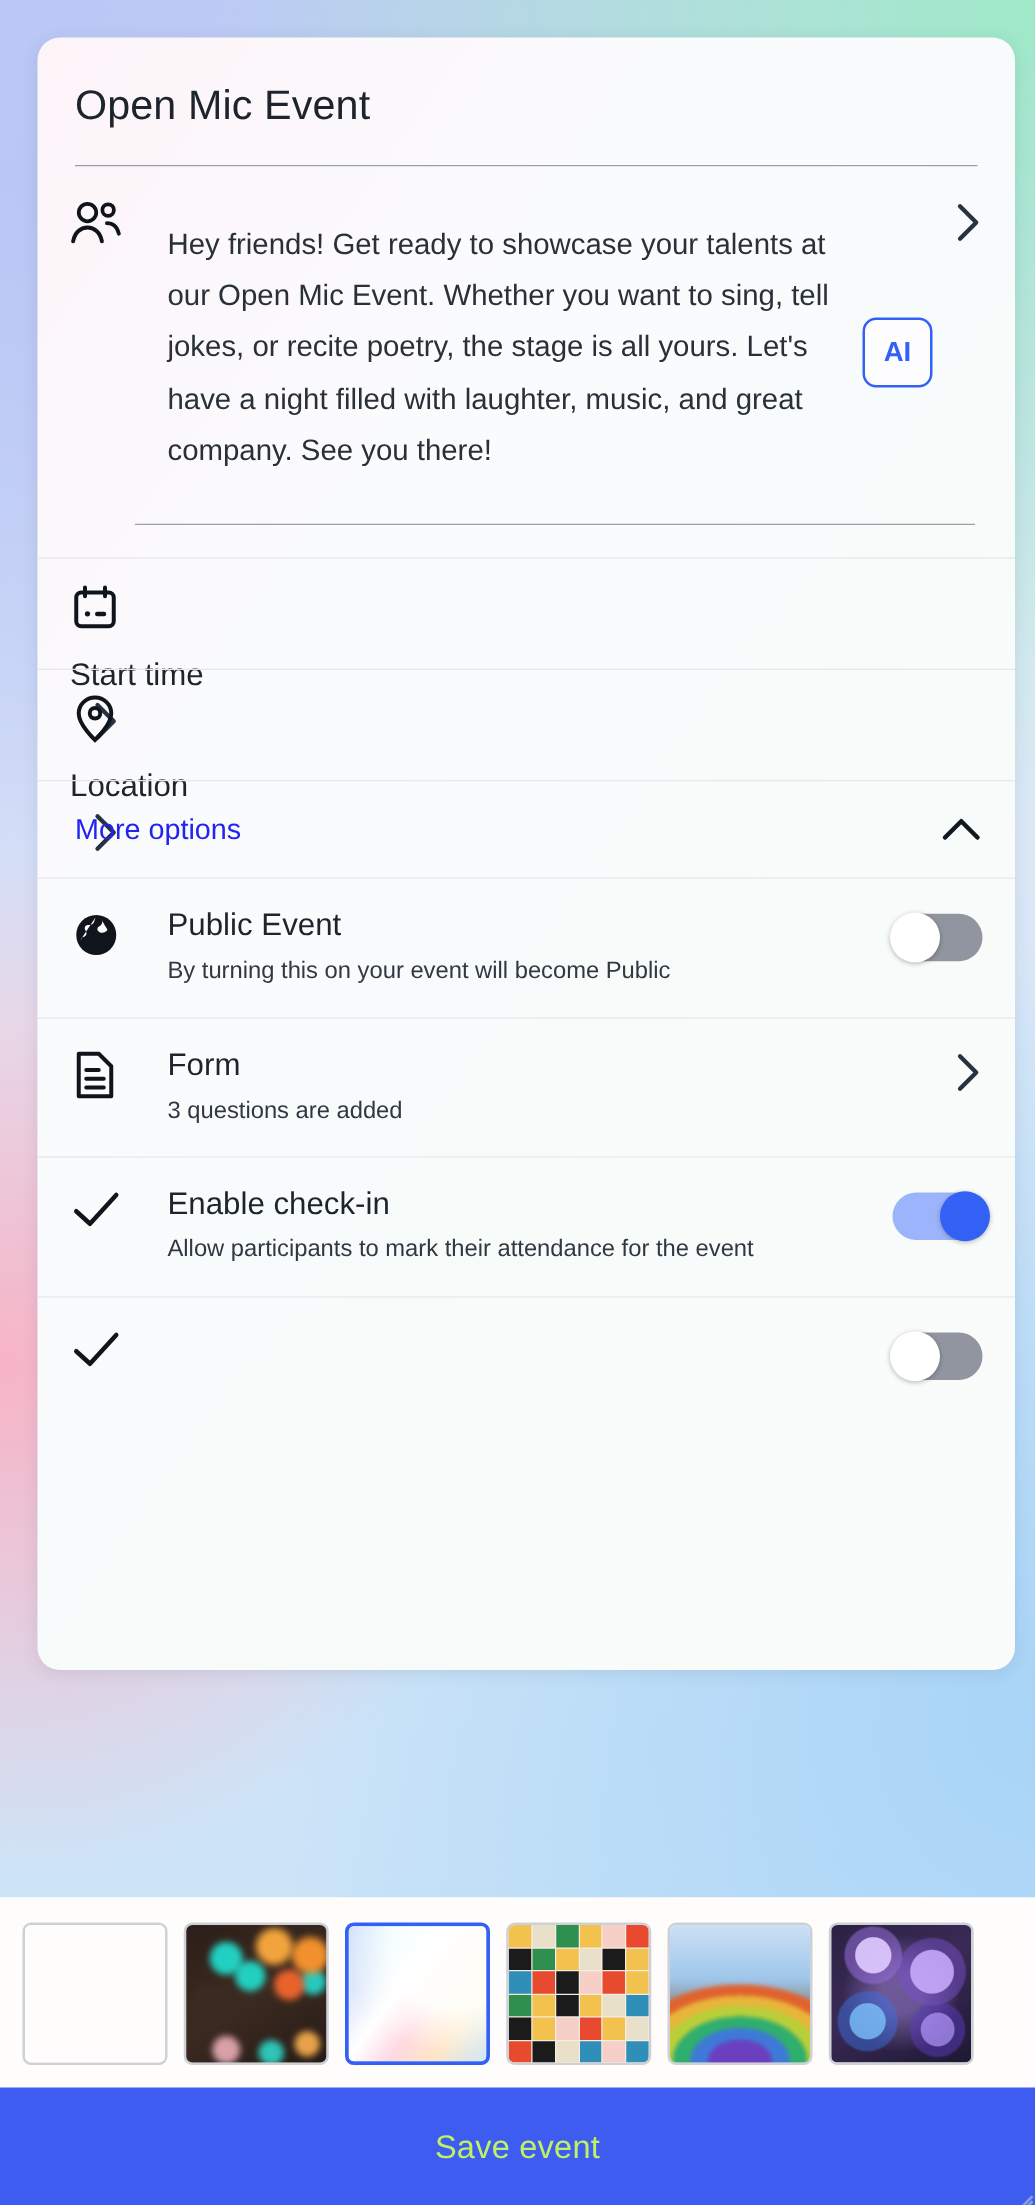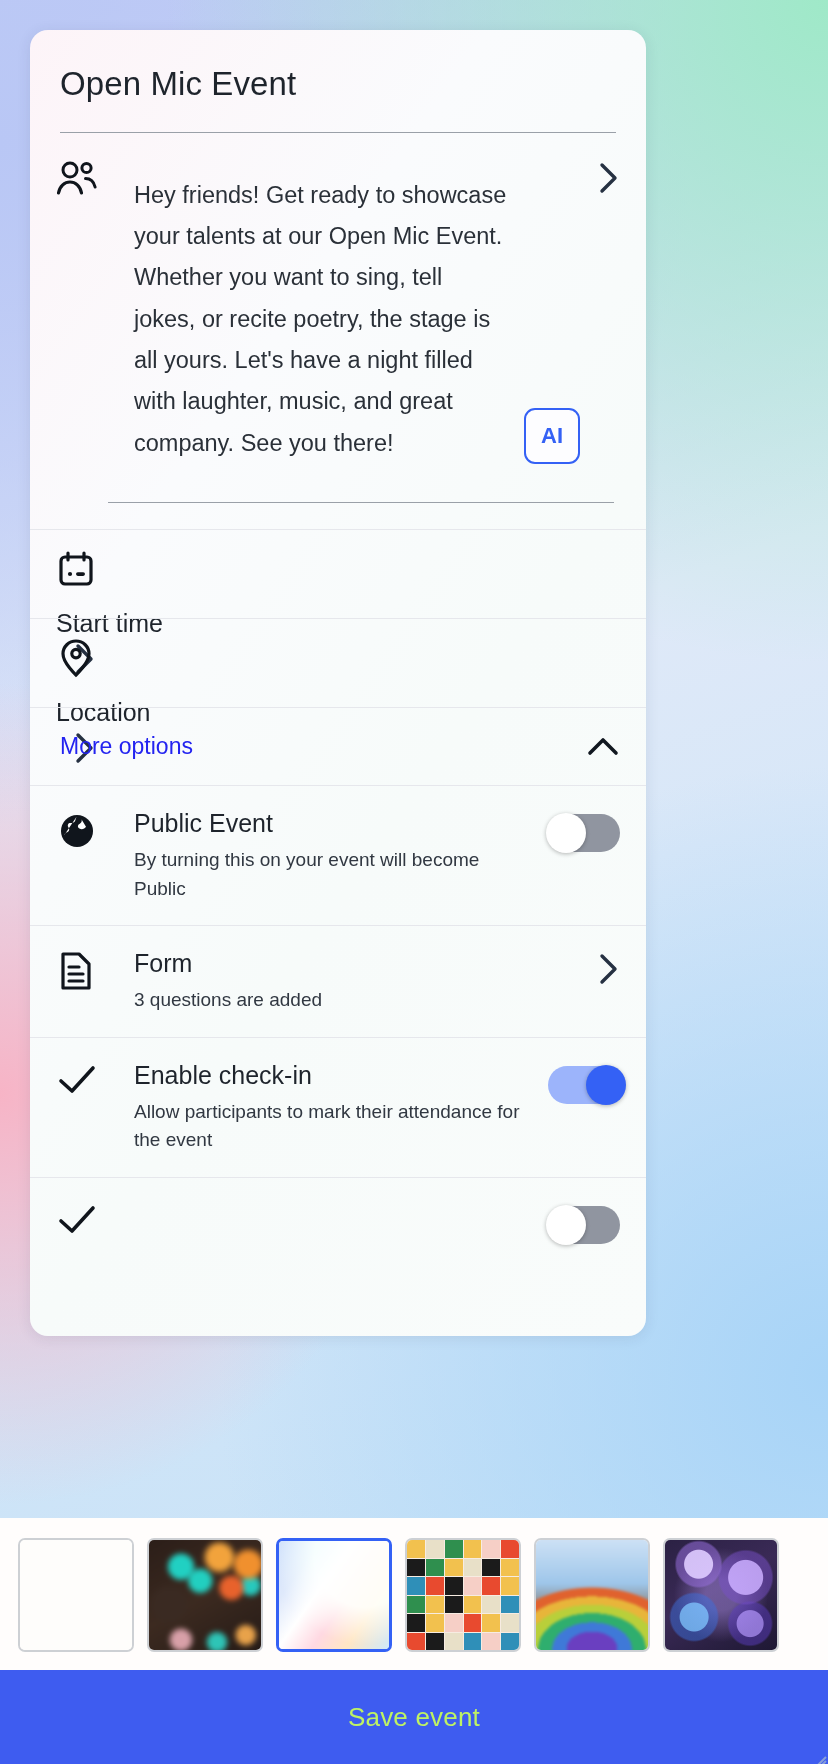--- a/index.html
+++ b/index.html
@@ -15,21 +15,21 @@
       radial-gradient(circle at 0% 62%, #f7b4c6 0%, rgba(247,180,198,0) 30%),
       radial-gradient(circle at 0% 8%, #b9c7f5 0%, rgba(185,199,245,0) 38%),
       radial-gradient(circle at 100% 78%, #a8d4f7 0%, rgba(168,212,247,0) 38%),
       linear-gradient(160deg, #c3cdf6 0%, #dfe9f8 40%, #bfe0f7 100%);
   }
 
   
   .card {
     position: absolute;
     left: 30px; top: 30px;
-    width: 616px; height: 1306px;
+    width: 782px; height: 1306px;
     border-radius: 18px;
     overflow: hidden;
     background:
       linear-gradient(125deg, #fdf4f8 0%, #fafbfd 30%, #f7fbfa 60%, #f9fcfb 100%);
     box-shadow: 0 2px 14px rgba(40,50,80,.10);
   }
 
   
   .title-wrap { padding: 34px 30px 0 30px; }
   .title {
@@ -65,21 +65,21 @@
   }
   .row-sub {
     font-size: 19px; color: #313842; line-height: 1.5;
     margin-top: 8px;
   }
 
   
   .desc-sec { padding-top: 26px; padding-bottom: 22px; }
   .desc-head { display: flex; align-items: center; }
   .desc-body-wrap {
-    display: flex; align-items: flex-end;
+    display: flex; align-items: center;
     margin-top: 16px;
   }
   .desc-text {
     flex: 1 1 auto;
     font-size: 23.5px; line-height: 1.76; color: #2a3038;
     padding-right: 14px;
   }
   .desc-rule {
     height: 1px; background: #9aa0a8;
     margin: 16px 0 0 78px; margin-right: 32px;

